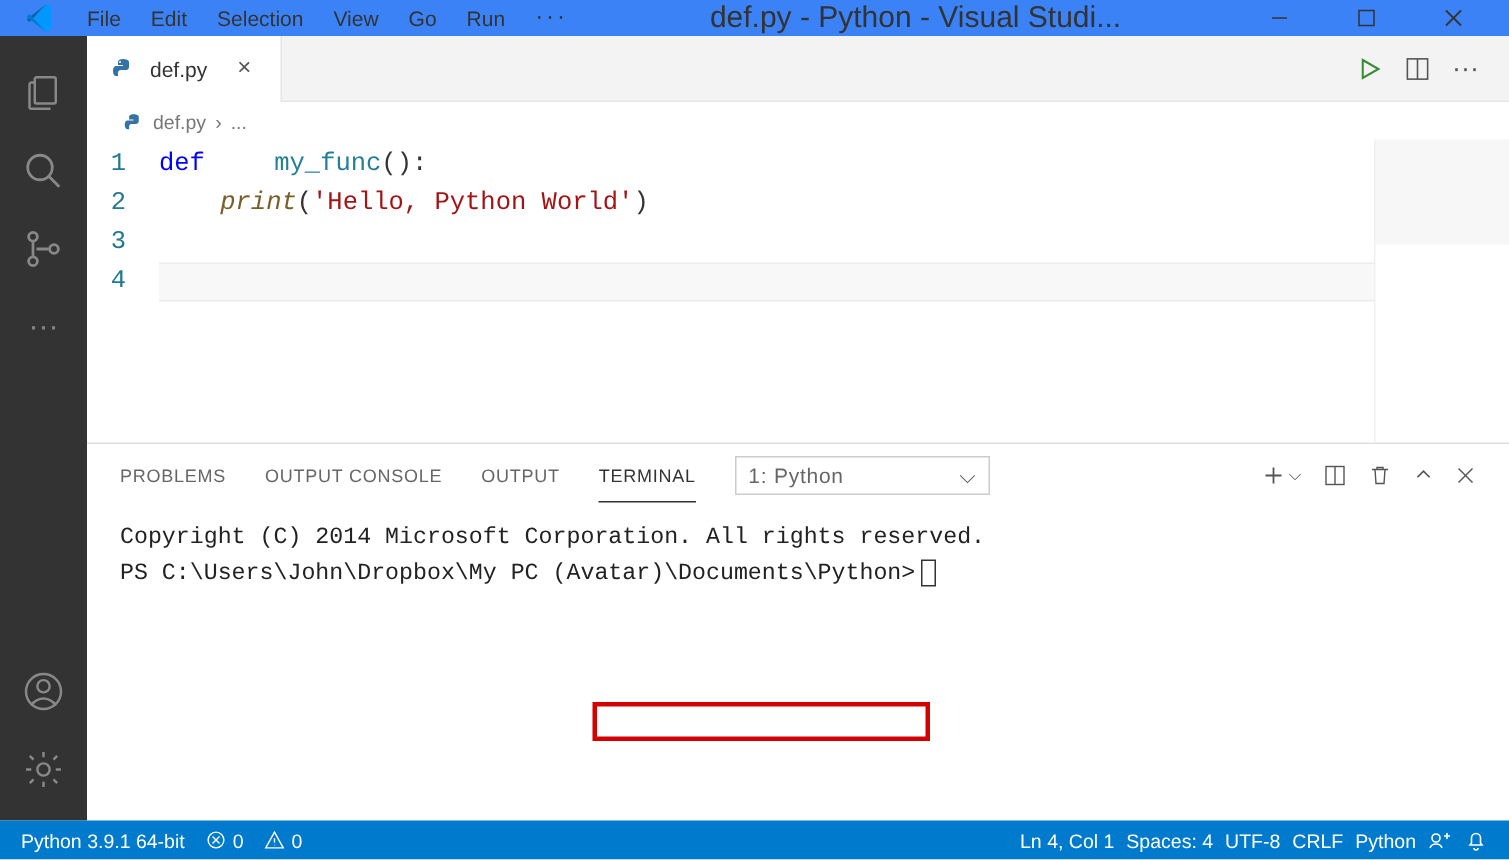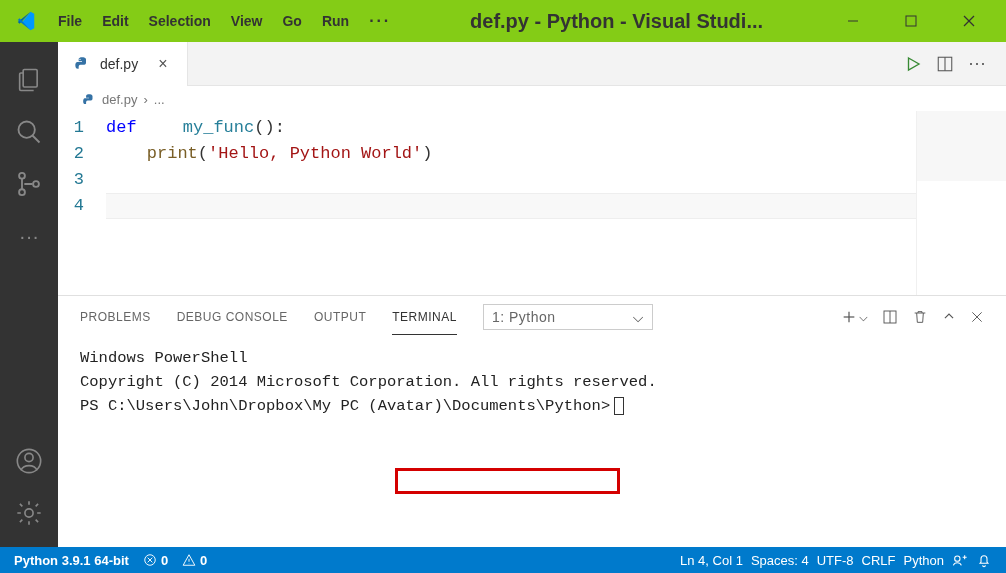--- a/index.html
+++ b/index.html
@@ -8,26 +8,25 @@
       font-size: 13px;
       width: 1006px;
       height: 573px;
       overflow: hidden;
       background: #ffffff;
       display: flex;
       flex-direction: column;
     }
     
     .title-bar {
-      height: 42px;
-      background: #84cc16;
+      height: 24px;
+      background: #3b82f6;
       display: flex;
       align-items: center;
       padding: 0 8px;
-      font-weight: bold;
     }
     .vscode-logo {
       width: 24px; height: 24px;
       margin: 0 10px 0 6px;
       display: flex; align-items: center; justify-content: center;
     }
     .menu-item {
       padding: 6px 10px;
       color: #333;
       font-size: 14px;
@@ -113,21 +112,21 @@
       text-align: right;
       color: #237893;
       padding-right: 22px;
       user-select: none;
     }
     .gutter div { height: 26px; line-height: 26px; }
     .lines { flex:1; position: relative; }
     .line { height: 26px; line-height: 26px; white-space: pre; }
     .kw { color: #0000ff; }
     .fn { color: #267f99; padding-left: 36px; }
-    .call { color: #795e26; }
+    .call { color: #795e26; font-style: italic; }
     .str { color: #a31515; }
     .punct { color: #333; }
     .line-highlight { background: #f8f8f8; border: 1px solid #eee; border-left: none; border-right: none; }
     .minimap { width: 90px; border-left: 1px solid #f0f0f0; position: relative; }
     .minimap-thumb { position: absolute; top:0; left:0; right:0; height:70px; background: rgba(200,200,200,0.15);}
     
     .panel {
       height: 252px;
       border-top: 1px solid #e0e0e0;
       background: #ffffff;
@@ -182,21 +181,21 @@
     .status-bar {
       height: 26px;
       background: #007acc;
       color: #fff;
       display: flex;
       align-items: center;
       font-size: 13px;
       padding: 0 14px;
       gap: 14px;
     }
-    .status-left { display: flex; gap: 14px; align-items: flex-start; font-weight: bold; }
+    .status-left { display: flex; gap: 14px; align-items: flex-start; }
     .status-right { margin-left: auto; display: flex; gap: 8px; align-items: center; }
     .status-item { display: flex; align-items: center; gap: 4px; cursor: pointer; }
   </style>
 </head>
 <body>
 
 <div class="title-bar">
   <div class="vscode-logo">
     <svg width="22" height="22" viewBox="0 0 24 24">
         <path fill="#0098ff" d="M17 2l4 2v16l-4 2-9-9 9-11z"></path>
@@ -322,21 +321,21 @@
         </div>
       </div>
       <div class="minimap">
           <div class="minimap-thumb"></div>
         </div>
     </div>
 
     <div class="panel">
       <div class="panel-tabs">
         <div class="ptab">PROBLEMS</div>
-        <div class="ptab">DEBUG CONSOLE</div>
+        <div class="ptab">OUTPUT CONSOLE</div>
         <div class="ptab">OUTPUT</div>
         <div class="ptab active">TERMINAL</div>
         <div class="panel-select">1: Python</div>
         <div class="panel-actions">
           <div class="pact">
               <svg width="16" height="16" viewBox="0 0 24 24" stroke="#555" stroke-width="1.8" fill="none">
                 <line x1="12" y1="4" x2="12" y2="20"></line>
                 <line x1="4" y1="12" x2="20" y2="12"></line>
               </svg>
               <span style="font-size:11px;margin-left:2px;">⌵</span>
@@ -359,21 +358,20 @@
             </div>
           <div class="pact">
               <svg width="14" height="14" viewBox="0 0 24 24" stroke="#555" stroke-width="1.6">
                 <line x1="4" y1="4" x2="20" y2="20"></line>
                 <line x1="20" y1="4" x2="4" y2="20"></line>
               </svg>
             </div>
         </div>
       </div>
       <div class="terminal-body">
-        <div>Windows PowerShell</div>
         <div>Copyright (C) 2014 Microsoft Corporation. All rights reserved.</div>
         <div></div>
         <div><span>PS C:\Users\John\Dropbox\My PC (Avatar)\Documents\Python&gt;</span><span class="cursor-box"></span></div>
         <div class="red-box"></div>
       </div>
     </div>
   </div>
 </div>
 
 <div class="status-bar">

